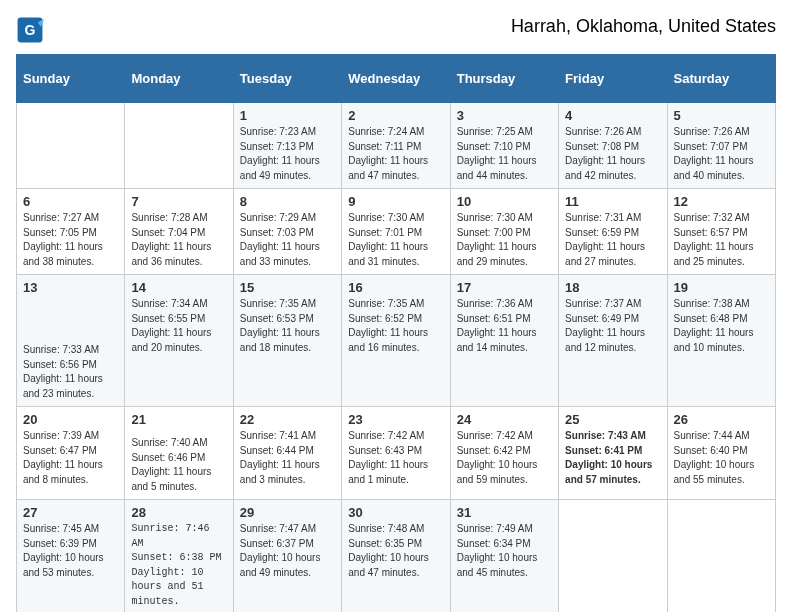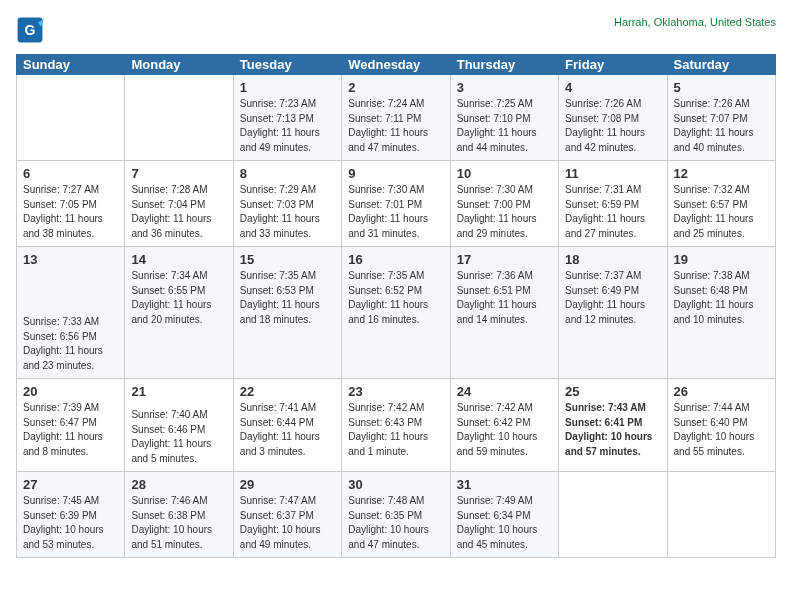--- a/index.html
+++ b/index.html
@@ -27,32 +27,32 @@
       color: #333;
       line-height: 1.1;
     }
     .logo-text span { color: #1a6aab; }
     .logo-icon {
       width: 28px;
       height: 28px;
     }
     .title-block { text-align: right; }
     .title-block h1 { font-size: 32px; color: #333; font-weight: bold; }
-    .title-block h2 { font-size: 11px; color: #15803d; font-weight: normal; }
+    .title-block h2 { font-size: 18px; color: #000000; font-weight: normal; }
 
     table {
       width: 100%;
       border-collapse: collapse;
       table-layout: fixed;
     }
     thead th {
       background: #2e6da4;
       color: #fff;
       text-align: left;
-      padding: 2px 6px;
+      padding: 16px 6px;
       font-size: 13px;
       border: 1px solid #2e6da4;
     }
     tbody td {
       vertical-align: top;
       padding: 5px 6px;
       font-size: 11px;
       color: #333;
       border: 1px solid #ccc;
       background: #fff;
@@ -266,21 +266,21 @@
       </tr>
       <tr>
         <td>
           <span class="day-num">27</span>
           <div class="day-info" style="white-space: pre-line;">Sunrise: 7:45 AM
 Sunset: 6:39 PM
 Daylight: 10 hours and 53 minutes.</div>
         </td>
         <td>
           <span class="day-num">28</span>
-          <div class="day-info" style="white-space: pre-line;">Sunrise: 7:46 AM
+          <div class="day-info" style="white-space: pre-line; font-family: Liberation Mono, monospace;">Sunrise: 7:46 AM
 Sunset: 6:38 PM
 Daylight: 10 hours and 51 minutes.</div>
         </td>
         <td>
           <span class="day-num">29</span>
           <div class="day-info" style="white-space: pre-line;">Sunrise: 7:47 AM
 Sunset: 6:37 PM
 Daylight: 10 hours and 49 minutes.</div>
         </td>
         <td>

